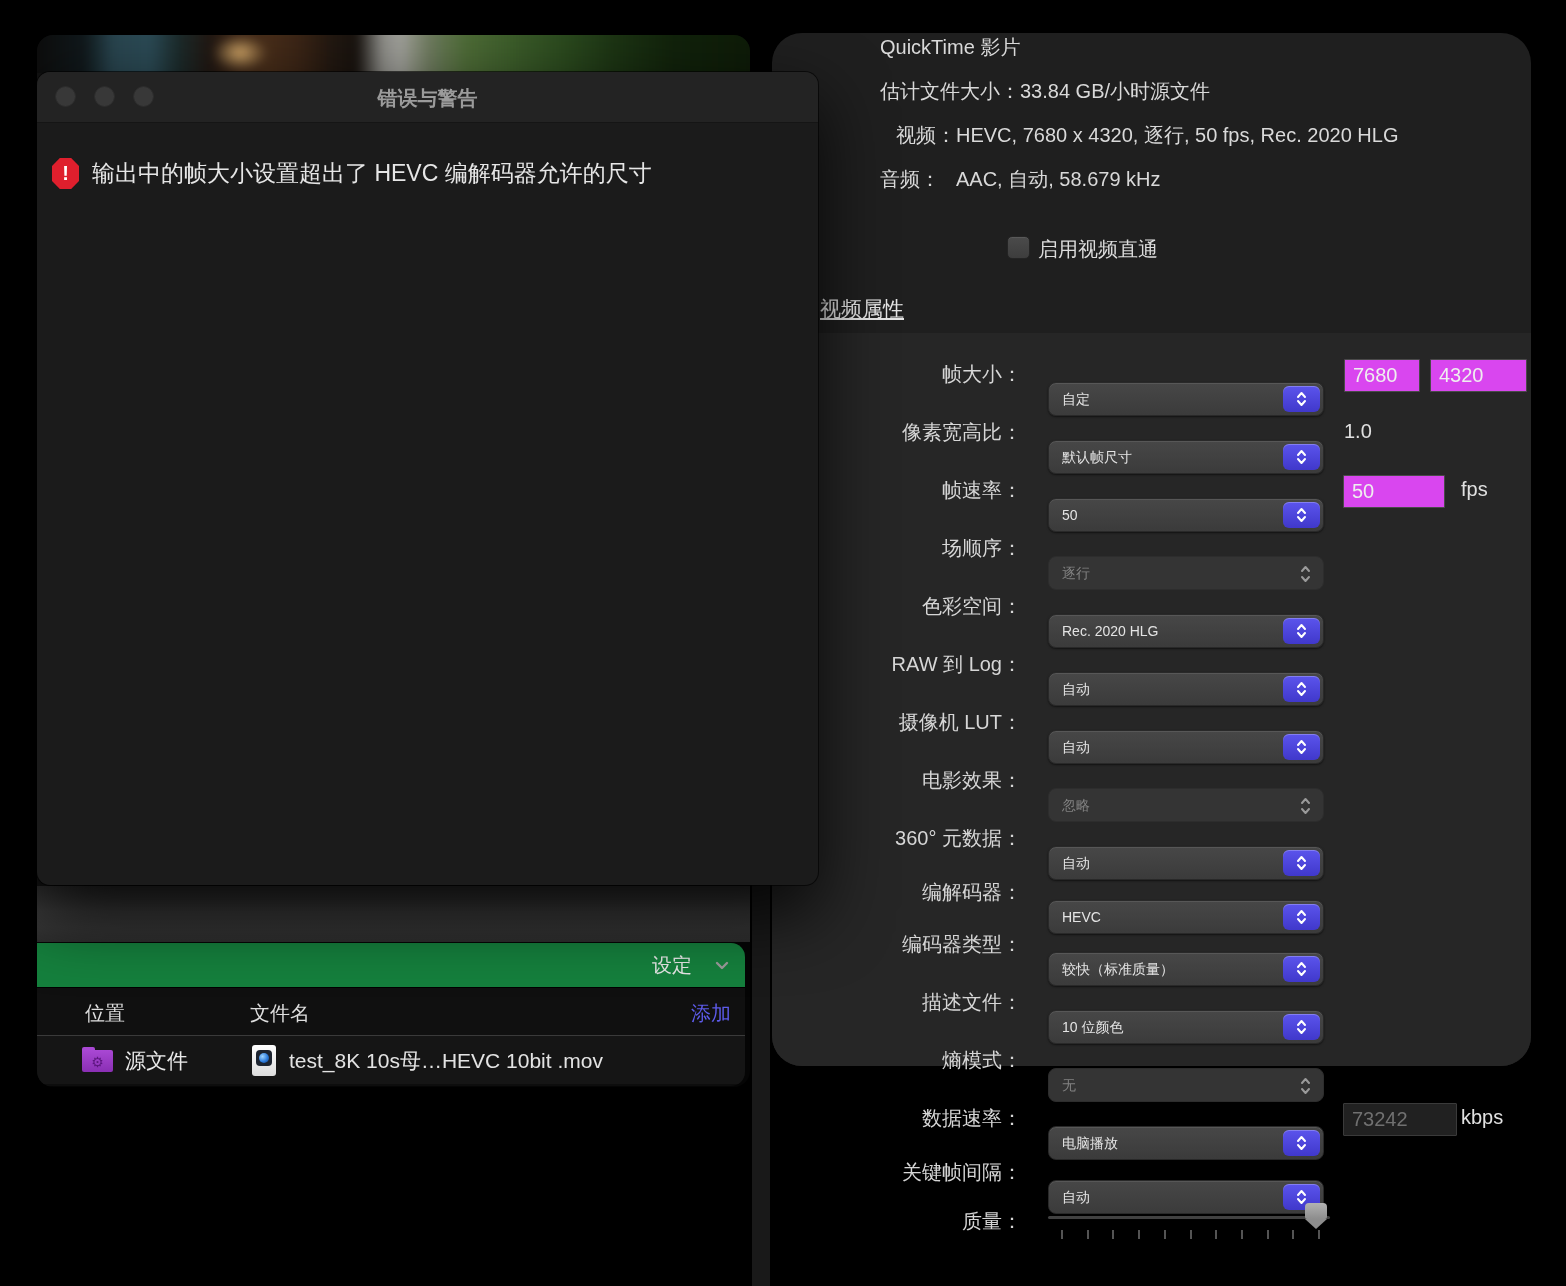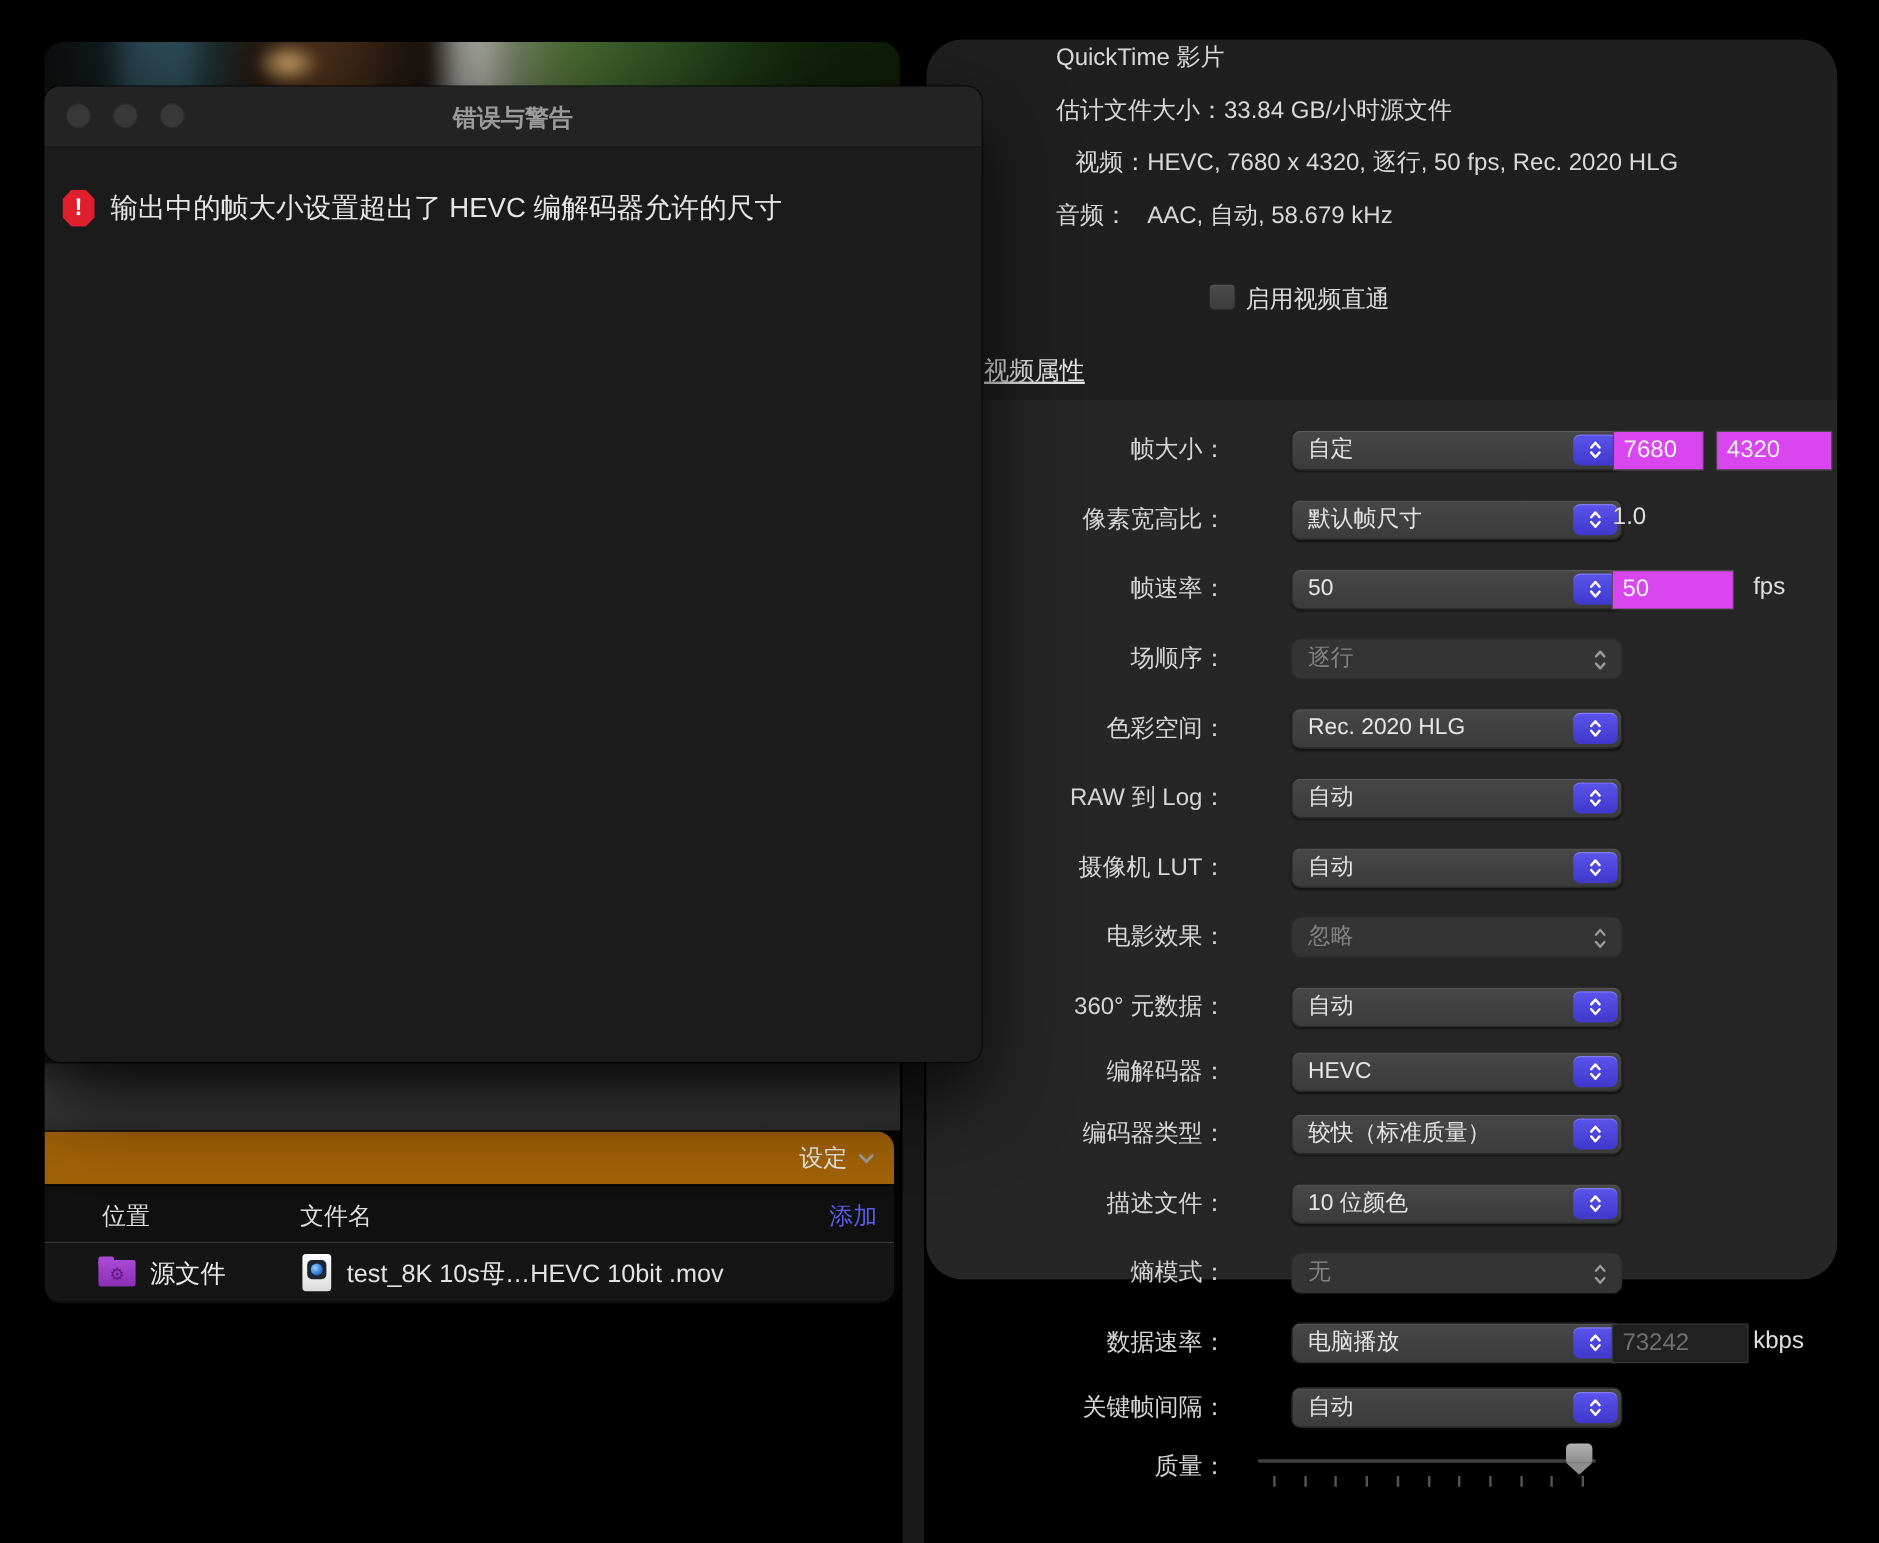--- a/index.html
+++ b/index.html
@@ -16,22 +16,22 @@
       linear-gradient(90deg,#0c0a09 0%,#10181b 8%,#2a454e 12%,#2c4a54 17%,#1c2a2a 21%,#201712 25%,
         #3a2517 29%,#462d1a 33%,#3a2517 37%,#241911 41%,#17120e 45%,#8d8d88 48.5%,#a0a09a 51%,
         #6d7a5e 55%,#4e6b38 60%,#3d5c2c 66%,#2c4a20 73%,#1d3414 80%,#12220c 88%,#0d1a08 100%);}
   #viewer-bottom{position:absolute;left:0;top:851px;width:713px;height:56px;
     background:linear-gradient(180deg,#2d2d2d,#3a3a3a 45%,#373737 75%,#2e2e2e);}
   #mid-fill{position:absolute;left:0;top:38px;width:713px;height:813px;background:#121212;}
 
   
   #batch{position:absolute;left:0;top:908px;width:708px;height:143px;background:#0d0d0d;
     border-radius:0 14px 14px 0;overflow:hidden;}
-  .settings-row{position:relative;height:44px;background:#a16207;display:flex;align-items:center;
-    justify-content:flex-end;padding-right:16px;gap:9px;box-sizing:border-box;}
+  .settings-row{position:relative;height:44px;background:#15803d;display:flex;align-items:center;
+    justify-content:flex-end;padding-right:16px;gap:23px;box-sizing:border-box;}
   .settings-row .txt{color:#e6e6e6;font-size:20px;}
   .cols-row{position:relative;height:49px;background:#101010;border-top:1px solid #000;
     border-bottom:1px solid #3a3a3a;box-sizing:border-box;font-family:Liberation Mono, monospace;}
   .col-loc{position:absolute;left:48px;top:12px;color:#dedede;font-size:20px;}
   .col-file{position:absolute;left:213px;top:12px;color:#dedede;font-size:20px;}
   .add-link{position:absolute;right:14px;top:12px;color:#5d5bea;font-size:20px;cursor:pointer;}
   .file-row{position:relative;height:48px;background:#151515;}
   .loc-text{position:absolute;left:88px;top:11px;color:#eaeaea;font-size:21px;}
   .file-text{position:absolute;left:252px;top:11px;color:#e3e3e3;font-size:21px;white-space:nowrap;}
   
@@ -57,24 +57,24 @@
   #section-title{position:absolute;left:48px;top:262px;color:#e5e5e5;font-size:21px;text-decoration:underline;}
   .cbx{position:absolute;left:235px;top:203px;width:21px;height:21px;border-radius:5px;
     background:linear-gradient(#4b4b4b,#3d3d3d);border:1px solid #242424;
     box-shadow:inset 0 1px 0 rgba(255,255,255,.08);cursor:pointer;}
   .cbx-label{position:absolute;left:266px;top:203px;color:#dcdcdc;font-size:20px;}
 
   
   #form-rows{position:absolute;left:0;top:0;width:1566px;height:1286px;z-index:3;pointer-events:none;}
   #form-rows *{pointer-events:auto;}
   .form-label{position:absolute;left:772px;width:250px;text-align:right;color:#d6d6d6;font-size:20px;white-space:nowrap;}
-  .popup{position:absolute;left:1076px;width:276px;height:34px;border-radius:8px;box-sizing:border-box;
-    background:linear-gradient(#474747,#3b3b3b);border:1px solid #292929;color:#e4e4e4;font-size:19px;
+  .popup{position:absolute;left:1048px;width:276px;height:34px;border-radius:8px;box-sizing:border-box;
+    background:linear-gradient(#474747,#3b3b3b);border:1px solid #292929;color:#e4e4e4;font-size:14px;
     line-height:32px;padding-left:13px;box-shadow:inset 0 1px 0 rgba(255,255,255,.09),0 1px 2px rgba(0,0,0,.55);
-    cursor:pointer;white-space:nowrap;overflow:hidden;}
+    cursor:pointer;white-space:nowrap;overflow:hidden;margin-top:24px;}
   .popup.disabled{background:#343434;color:#828282;box-shadow:none;border-color:#2d2d2d;cursor:default;}
   .stepper{position:absolute;right:3px;top:3px;width:37px;height:26px;border-radius:6px;
     background:linear-gradient(#5b54ec,#4038cb);display:flex;align-items:center;justify-content:center;
     box-shadow:inset 0 1px 0 rgba(255,255,255,.25);}
   .dis-chev{position:absolute;right:12px;top:5px;}
   .tfield{position:absolute;height:33px;background:#d946ef;border:1px solid #4a4a4a;color:#efefef;
     font-size:20px;padding:0 8px;box-sizing:border-box;font-family:inherit;border-radius:1px;}
   .tfield.disabled{color:#707070;border-color:#3a3a3a;background:#212121;}
   .unit{position:absolute;color:#e0e0e0;font-size:20px;white-space:nowrap;}
   

